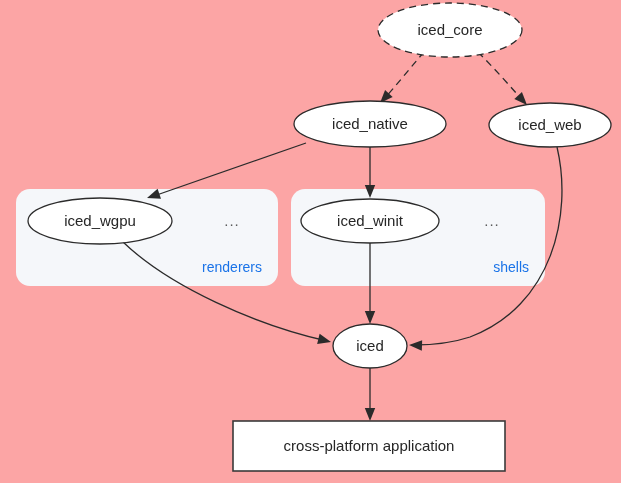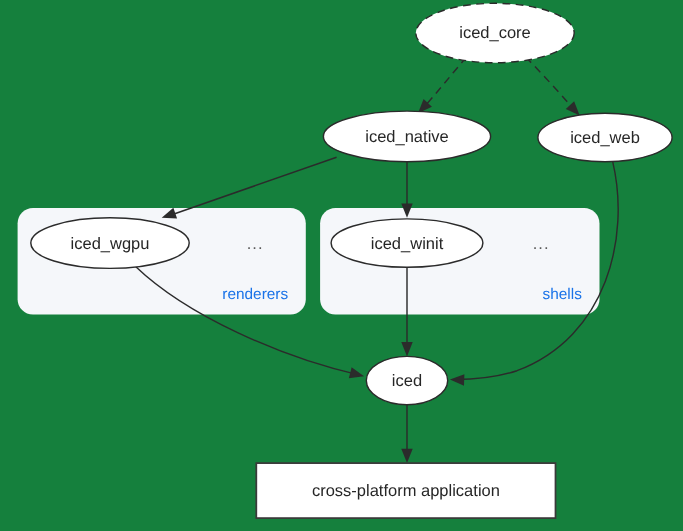--- a/index.html
+++ b/index.html
@@ -10,21 +10,21 @@
   body {
     width: 621px;
     height: 483px;
     font-family: "Liberation Sans", sans-serif;
     overflow: hidden;
   }
   #diagram-root {
     position: relative;
     width: 621px;
     height: 483px;
-    background: #15803d;
+    background: #fca5a5;
   }
   svg#graph {
     display: block;
     width: 621px;
     height: 483px;
   }
   .cluster-box {
     fill: #f5f7fa;
     stroke: none;
   }

